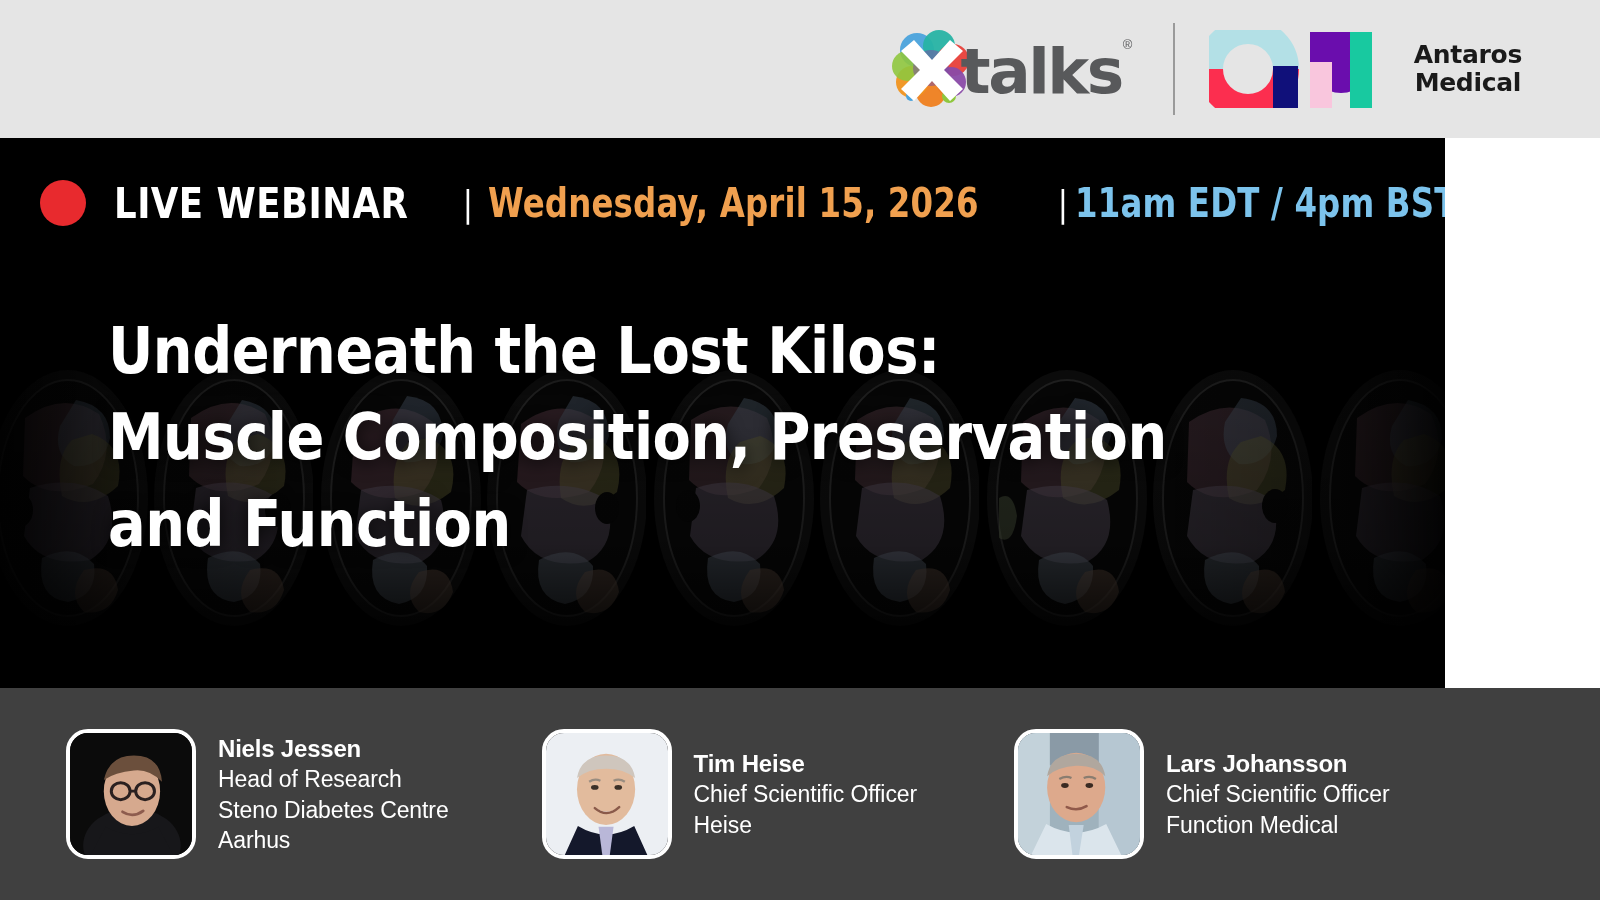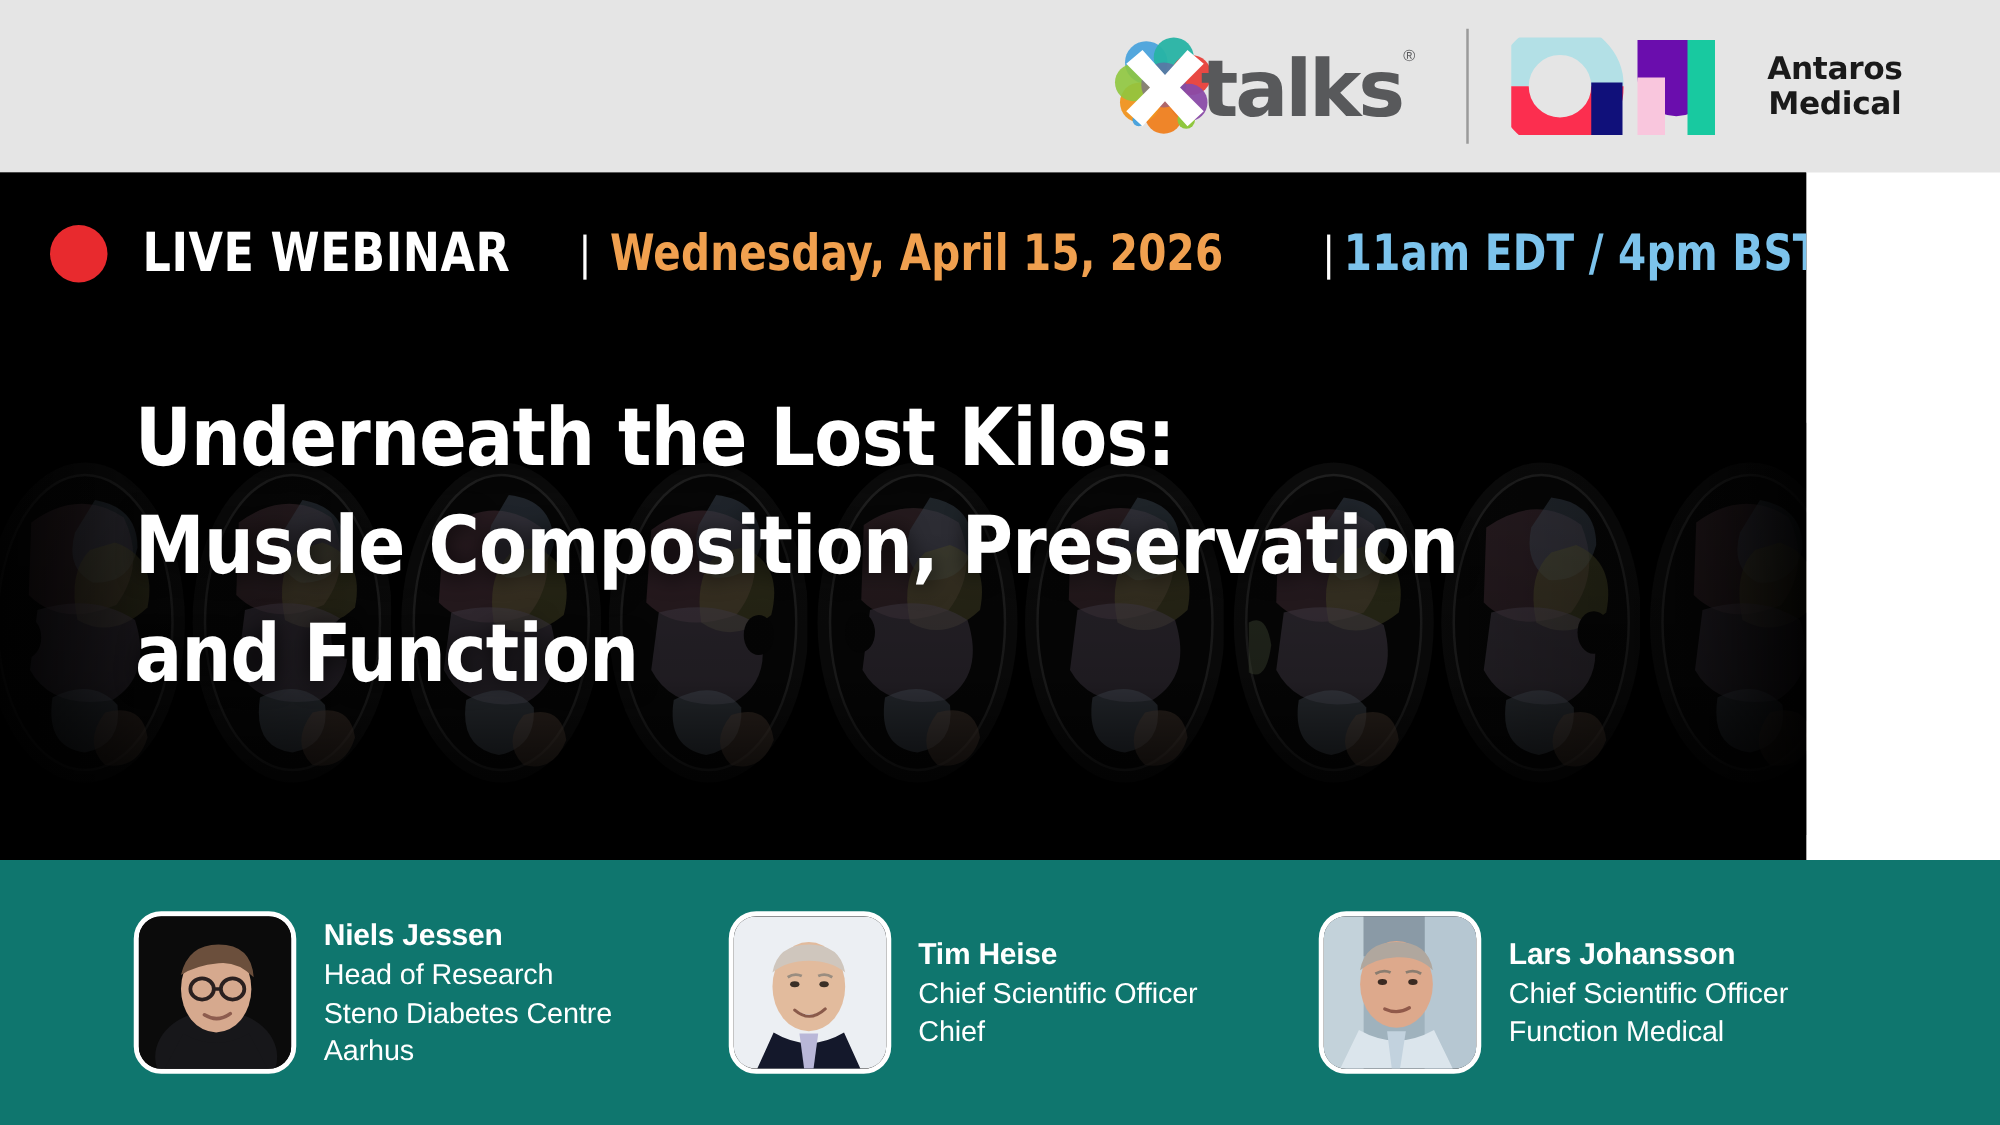--- a/index.html
+++ b/index.html
@@ -131,22 +131,22 @@
     line-height:1.35;
     letter-spacing:-0.5px;
     text-shadow:0 2px 18px rgba(0,0,0,.8);
     margin-left:46px;
   }
   .hero-title .tl { display:block; transform:scaleX(0.97); transform-origin:left center; }
 
   
   .speakers {
     position:absolute; left:0; top:688px; width:1600px; height:212px;
-    background:#0f766e;
-    display:flex; align-items:center;padding-left:41px;
+    background:#404040;
+    display:flex; align-items:center;
   }
   .speaker {
     display:flex; align-items:center;
     flex:0 0 auto;
   }
   .sp1 { margin-left:66px; }
   .sp2 { margin-left:93px; }
   .sp3 { margin-left:97px; }
 
   .avatar-frame {
@@ -427,21 +427,21 @@
           <path d="M72 51 q6 -3 12 1" stroke="#9a8d80" stroke-width="2.4" fill="none"></path>
           <path d="M52 80 q13 10 26 -1 q-12 9 -26 1 Z" fill="#ffffff"></path>
           <path d="M52 80 q13 11 26 -1" stroke="#8a5a4a" stroke-width="2.6" fill="none" stroke-linecap="round"></path>
           <path d="M34 99 q30 18 60 0 l14 31 h-88 Z" fill="#14182b"></path>
           <path d="M56 100 h16 l-4 30 h-8 Z" fill="#b9b7d8"></path>
         </svg>
       </div>
       <div class="speaker-text">
         <div class="sp-name">Tim Heise</div>
         <div class="sp-line">Chief Scientific Officer</div>
-        <div class="sp-line">Chief</div>
+        <div class="sp-line">Heise</div>
       </div>
     </div>
 
     <div class="speaker sp3">
       <div class="avatar-frame">
         <svg viewBox="0 0 130 130" preserveAspectRatio="xMidYMid slice">
           <rect width="130" height="130" fill="#9fb2bd"></rect>
           <rect x="0" y="0" width="34" height="130" fill="#c3d2da"></rect>
           <rect x="86" y="0" width="44" height="130" fill="#b6c7d2"></rect>
           <rect x="34" y="0" width="52" height="34" fill="#8a9aa6"></rect>

